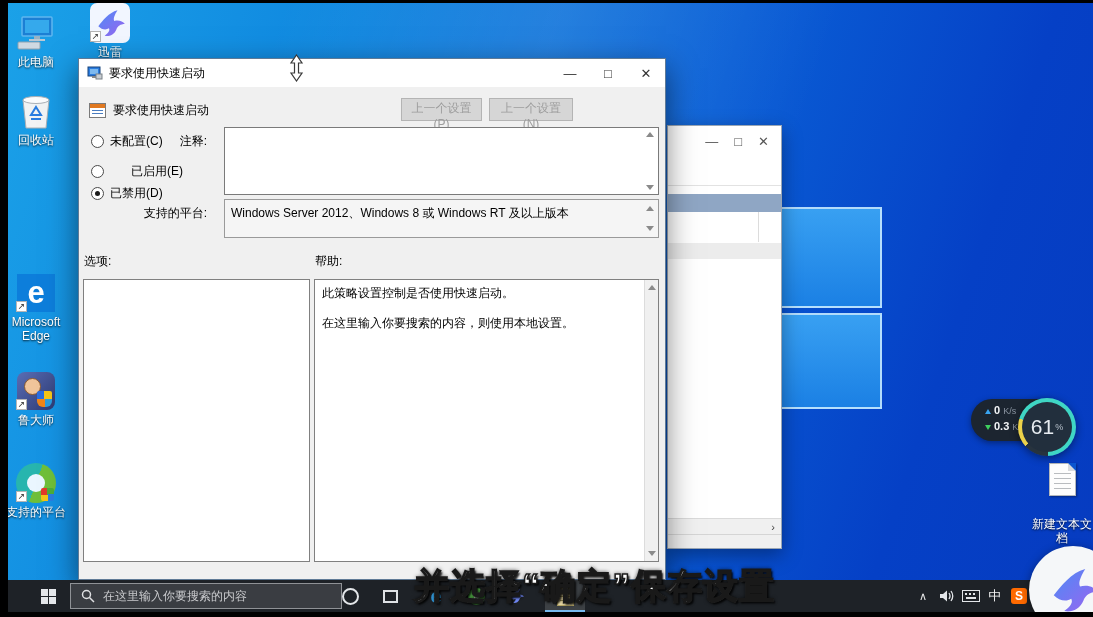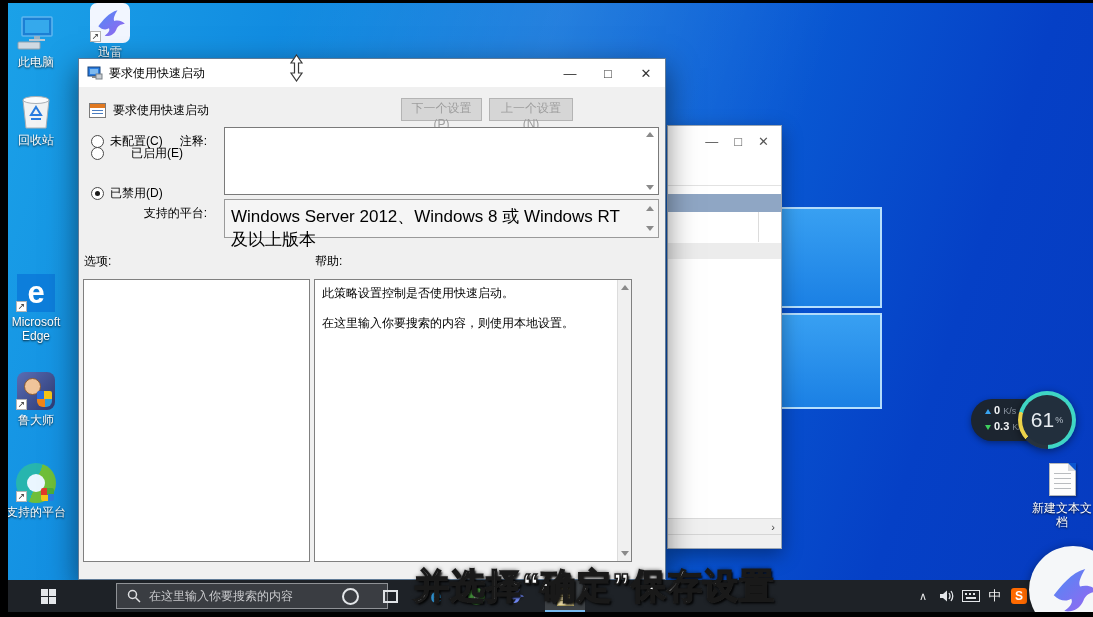--- a/index.html
+++ b/index.html
@@ -69,59 +69,59 @@
   .sname{font-size:12px;color:#000;margin-left:7px;}
   .nav-btn{position:absolute;top:39px;height:23px;background:#d6d6d6;border:1px solid #b4b4b4;color:#9d9d9d;font-size:12px;}
   .nav-prev{left:322px;width:81px;}
   .nav-next{left:410px;width:84px;}
   .radio-row{position:absolute;left:12px;display:flex;align-items:center;gap:6px;font-size:12px;color:#000;cursor:pointer;}
   .rb{width:13px;height:13px;border-radius:50%;border:1px solid #4a4a4a;background:#fff;position:relative;}
   .rb.checked::after{content:"";position:absolute;left:3px;top:3px;width:5px;height:5px;border-radius:50%;background:#1a1a1a;}
   .flabel{position:absolute;font-size:12px;color:#000;}
   .comment-box{position:absolute;left:145px;top:40px;width:435px;height:68px;background:#fff;border:1px solid #7a7a7a;}
   .platform-box{position:absolute;left:145px;top:112px;width:435px;height:39px;background:#f5f5f5;border:1px solid #9a9a9a;
-                font-size:17px;color:#000;padding:5px 20px 0 6px;}
+                font-size:12px;color:#000;padding:5px 20px 0 6px;}
   .tri-up{width:0;height:0;border-left:4px solid transparent;border-right:4px solid transparent;border-bottom:5px solid #8a8a8a;}
   .tri-down{width:0;height:0;border-left:4px solid transparent;border-right:4px solid transparent;border-top:5px solid #8a8a8a;}
   .arr{position:absolute;right:4px;}
   .options-box{position:absolute;left:4px;top:192px;width:227px;height:283px;background:#fff;border:1px solid #808080;}
-  .help-box{position:absolute;left:235px;top:192px;width:318px;height:283px;background:#fff;border:1px solid #808080;}
+  .help-box{position:absolute;left:235px;top:192px;width:345px;height:283px;background:#fff;border:1px solid #808080;}
   .help-text{position:absolute;left:0;top:0;right:15px;bottom:0;padding:6px 4px 0 7px;font-size:12px;color:#000;line-height:15px;}
   .help-text p{margin:0 0 15px 0;}
   .vscroll{position:absolute;right:0;top:0;bottom:0;width:14px;background:#f0f0f0;border-left:1px solid #dcdcdc;}
   .vscroll .tri-up{position:absolute;left:3px;top:5px;}
   .vscroll .tri-down{position:absolute;left:3px;bottom:5px;}
 
   
   .resize-cursor{position:absolute;left:289px;top:54px;z-index:45;}
 
   
   .widget{position:absolute;left:971px;top:391px;z-index:25;}
   .pill{position:absolute;left:0;top:8px;width:78px;height:42px;border-radius:21px 0 0 21px;background:#1c2530;
         padding:5px 0 0 14px;box-shadow:0 2px 6px rgba(0,0,0,.4);}
   .pill-row{display:flex;align-items:baseline;gap:3px;font-size:10px;height:16px;}
   .pr-num{color:#f2f4f6;font-weight:bold;font-size:11px;}
   .pr-unit{color:#8a94a0;font-size:9px;}
   .tri-up-b{width:0;height:0;border-left:3px solid transparent;border-right:3px solid transparent;border-bottom:5px solid #39a4f0;}
   .tri-down-g{width:0;height:0;border-left:3px solid transparent;border-right:3px solid transparent;border-top:5px solid #3ecf5e;}
-  .ring{position:absolute;left:47px;top:0;width:58px;height:58px;border-radius:50%;
+  .ring{position:absolute;left:47px;top:7px;width:58px;height:58px;border-radius:50%;
         background:conic-gradient(from -30deg,#3fd6c4 0 58%,#27333e 58% 72%,#ecd24a 72% 88%,#3fd6c4 88% 100%);
         box-shadow:0 2px 8px rgba(0,0,0,.45);}
   .ring-in{position:absolute;left:4px;top:4px;width:50px;height:50px;border-radius:50%;background:#222f3d;
            display:flex;align-items:center;justify-content:center;}
   .pct{color:#e7ecf1;font-size:21px;}
   .pct-unit{color:#b8c2cc;font-size:9px;margin-left:1px;}
 
   
   .taskbar{position:absolute;left:0;bottom:5px;width:100%;height:32px;background:#1e2227;z-index:50;}
   .start{position:absolute;left:28px;top:0;width:40px;height:32px;display:flex;align-items:center;justify-content:center;cursor:pointer;}
   .winlogo{display:grid;grid-template-columns:7px 7px;grid-template-rows:7px 7px;gap:1px;}
   .winlogo span{background:#e4e7ea;}
   .searchbox{position:absolute;left:70px;top:3px;width:272px;height:26px;background:#3a3d42;border:1px solid #8f9296;
-             display:flex;align-items:center;gap:8px;padding-left:10px;cursor:text;margin-left:46px;}
+             display:flex;align-items:center;gap:8px;padding-left:10px;cursor:text;}
   .search-ph{font-size:12px;color:#c9cacd;}
   .tb-ic{position:absolute;top:0;height:32px;display:flex;align-items:center;justify-content:center;width:36px;cursor:pointer;}
   .cortana-ring{width:17px;height:17px;border:2px solid #e3e6e9;border-radius:50%;}
   .taskview{width:15px;height:13px;border:2px solid #dfe2e5;}
   .edge-glyph{color:#35a3e8;font-size:20px;font-weight:bold;}
   .green-circ{width:17px;height:17px;border-radius:50%;background:#55b64a;display:flex;align-items:center;justify-content:center;color:#fff;font-size:9px;}
   .active-tile{position:absolute;left:545px;top:0;width:40px;height:32px;background:rgba(255,255,255,.14);
                display:flex;align-items:center;justify-content:center;cursor:pointer;}
   .active-line{position:absolute;left:545px;bottom:0;width:40px;height:2px;background:#76b9ed;}
   .scroll-ic{width:17px;height:19px;background:#ecdca6;border:1px solid #b8a868;position:relative;}
@@ -224,21 +224,21 @@
           </linearGradient>
             </defs>
           <path d="M10 38 C18 28 30 12 46 8 C40 18 38 24 40 28 C48 26 56 28 60 34 C52 34 46 38 44 44 C40 54 30 58 22 56 C30 50 32 46 30 42 C24 46 16 44 10 38 Z" fill="url(#xg)"></path>
         </svg>
       </div>
       <span class="sc-arrow">↗</span>
     </div>
     <div class="dlabel">迅雷</div>
   </div>
 
-  <div class="dicon" style="left:1030px;top:460px;width:64px;">
+  <div class="dicon" style="left:1030px;top:460px;width:64px;gap:16px;">
     <div class="ic">
       <div class="doc-tile">
         <div class="doc-fold"></div>
         <div class="doc-line" style="top:9px;"></div>
         <div class="doc-line" style="top:14px;"></div>
         <div class="doc-line" style="top:19px;"></div>
         <div class="doc-line" style="top:24px;"></div>
       </div>
     </div>
     <div class="dlabel">新建文本文档</div>
@@ -271,28 +271,28 @@
       <span class="dlg-title-text">要求使用快速启动</span>
       <span class="wbtn">—</span>
       <span class="wbtn">□</span>
       <span class="wbtn">✕</span>
     </div>
 
     <div class="setting-row">
       <span class="gpo-ic"></span>
       <span class="sname">要求使用快速启动</span>
     </div>
-    <button class="nav-btn nav-prev">下一个设置(P)</button>
+    <button class="nav-btn nav-prev">上一个设置(P)</button>
     <button class="nav-btn nav-next">上一个设置(N)</button>
 
     <label class="radio-row" style="top:74px;">
       <span class="rb"></span>
       <span>未配置(C)</span>
     </label>
-    <label class="radio-row" style="top:86px;gap:27px;">
+    <label class="radio-row" style="top:104px;gap:27px;">
       <span class="rb"></span>
       <span>已启用(E)</span>
     </label>
     <label class="radio-row" style="top:126px;text-align:center;">
       <span class="rb checked"></span>
       <span>已禁用(D)</span>
     </label>
 
     <div class="flabel" style="left:90px;top:74px;width:38px;text-align:right;">注释:</div>
     <div class="comment-box" style="top:68px;">

